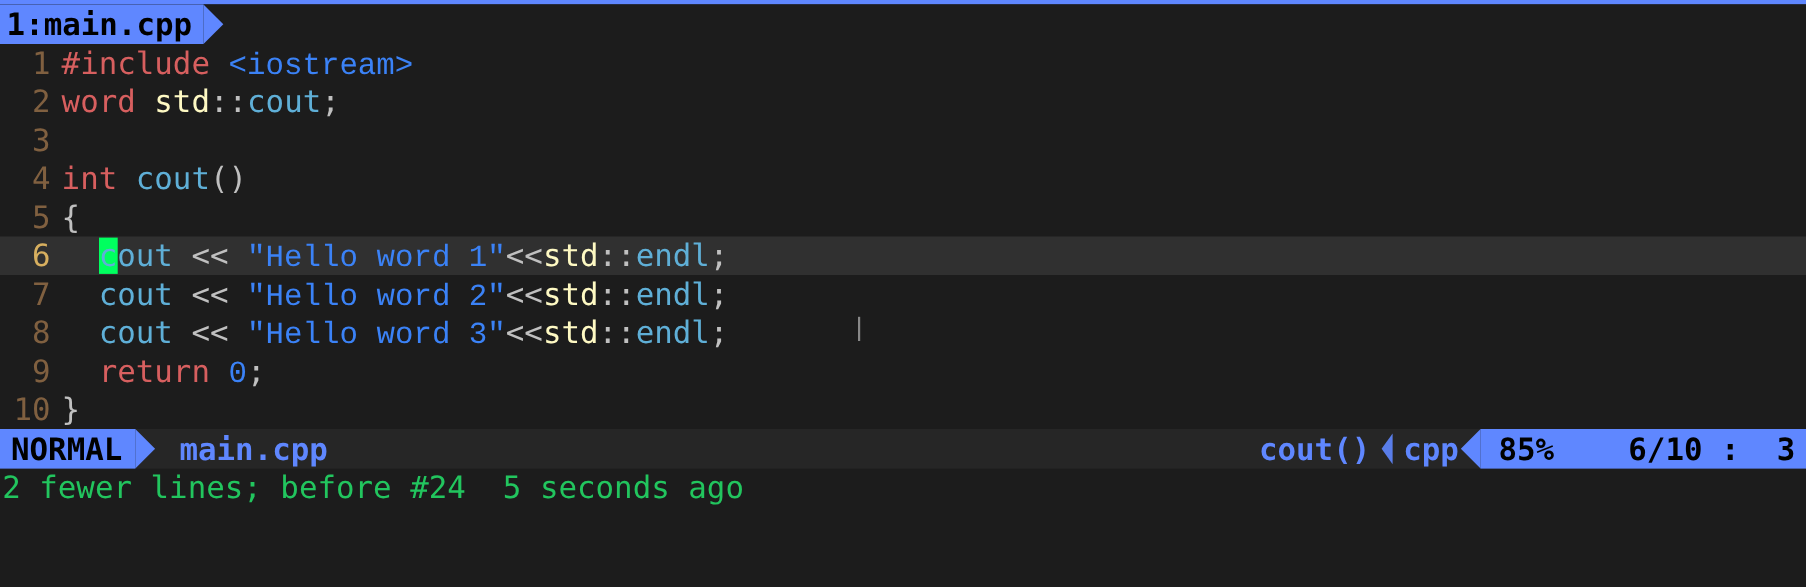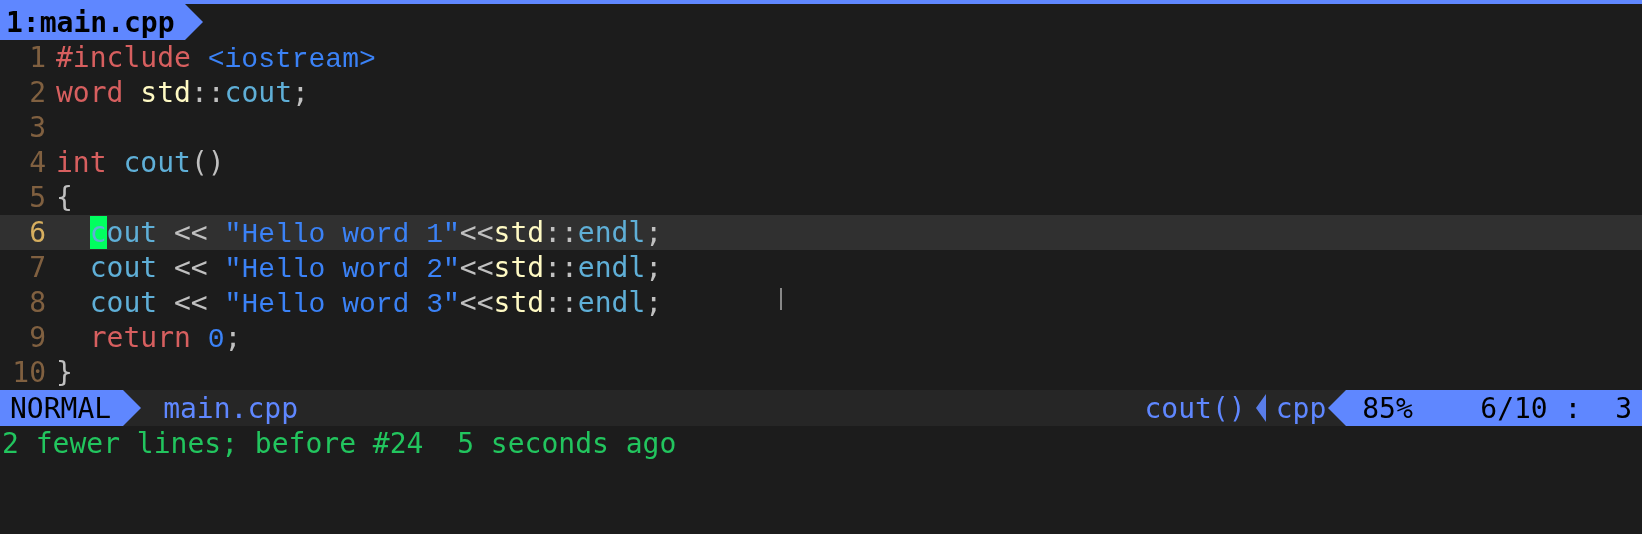--- a/index.html
+++ b/index.html
@@ -79,21 +79,21 @@
   .func   { color: #5fafd7; }        
   .op     { color: #c0c0c0; }        
   .plain  { color: #c0c0c0; }
 
   .statusline {
     display: flex;
     align-items: center;
     height: 36px;
     background: #262626;
     color: #5f87ff;
-    font-weight: normal;
+    font-weight: bold;
     position: relative;
   }
   .mode {
     background: #5f87ff;
     color: #000;
     padding: 0 12px 0 10px;
     height: 36px;
     display: flex;
     align-items: center;
     position: relative;

